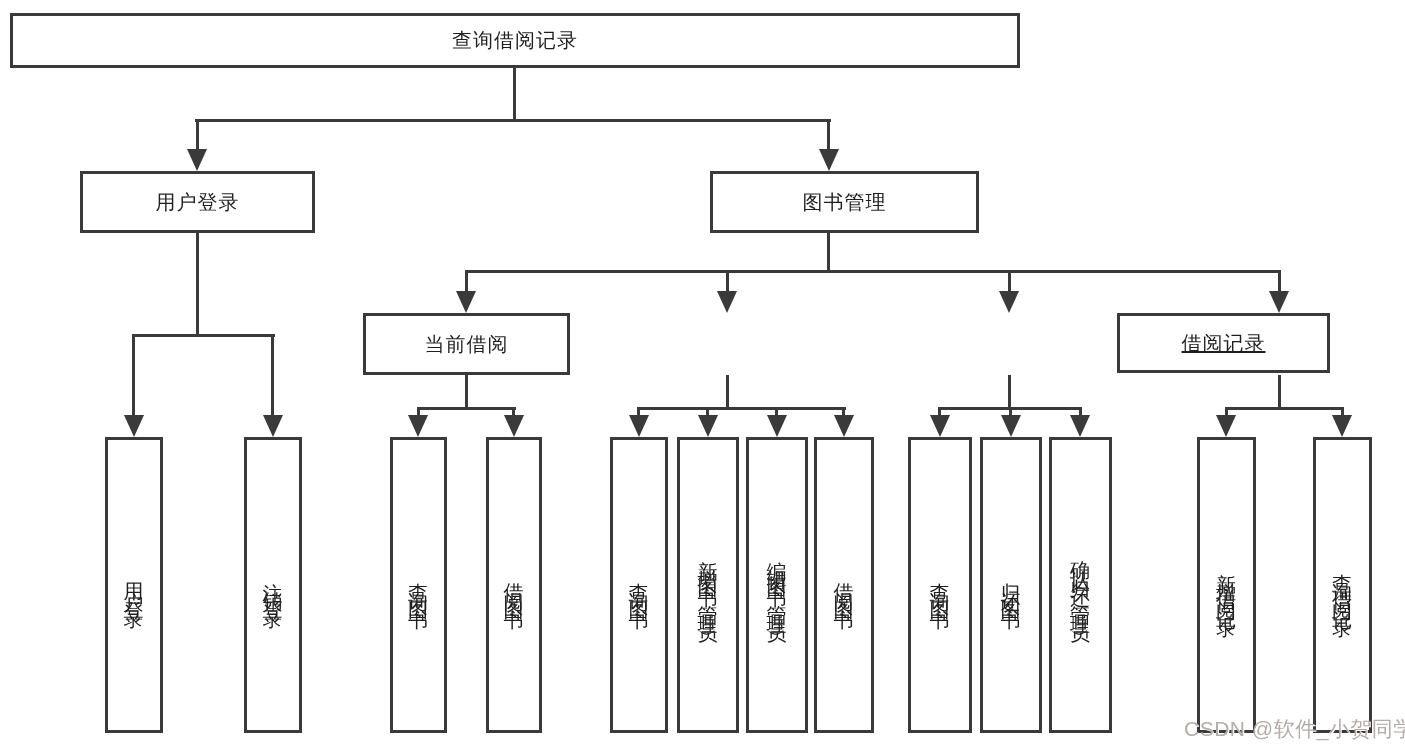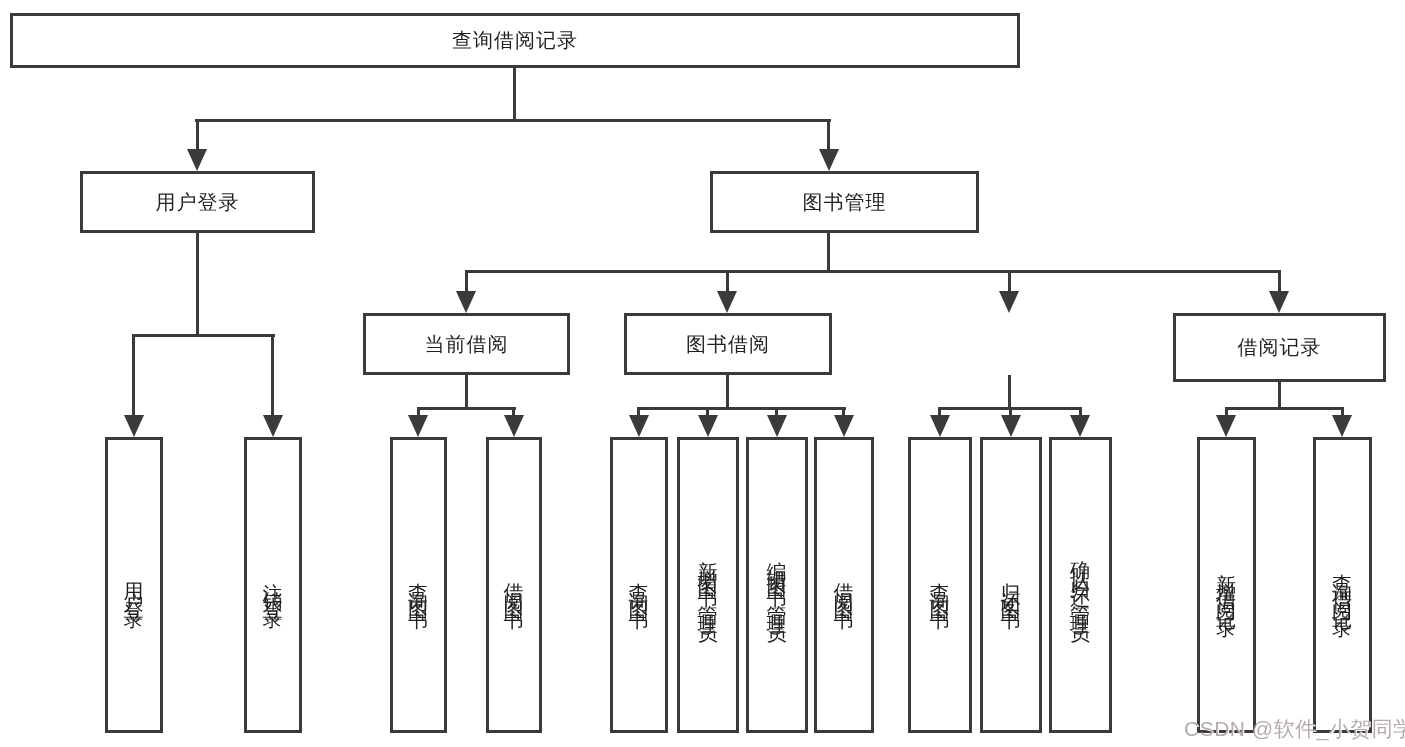--- a/index.html
+++ b/index.html
@@ -19,21 +19,21 @@
   .ln{position:absolute;background:#3a3a3a;}
   
   .ar{position:absolute;width:0;height:0;border-left:10px solid transparent;border-right:10px solid transparent;border-top:22px solid #3a3a3a;}
   
   .n-root{left:10px;top:13px;width:1010px;height:55px;}
   .n-userlogin{left:80px;top:171px;width:235px;height:62px;}
   .n-bookmgmt{left:710px;top:171px;width:269px;height:62px;}
   .n-newbook{left:363px;top:313px;width:207px;height:62px;}
   .n-borrow{left:624px;top:313px;width:208px;height:62px;}
   .n-current{left:902px;top:313px;width:215px;height:62px;}
-  .n-records{left:1173px;top:313px;width:213px;height:69px;}
+  .n-records{left:1117px;top:313px;width:213px;height:60px;text-decoration:underline;}
   .f1{left:105px;width:58px}.f2{left:244px;width:58px}
   .f3{left:390px;width:57px}.f4{left:486px;width:56px}
   .f5{left:610px;width:58px}.f6{left:677px;width:62px}.f7{left:746px;width:62px}.f8{left:814px;width:60px}
   .f9{left:908px;width:64px}.f10{left:980px;width:62px}.f11{left:1049px;width:63px}
   .f12{left:1197px;width:59px}.f13{left:1313px;width:59px}
   
   .c1{left:513px;top:68px;width:3px;height:54px}
   .c2{left:195px;top:119px;width:636px;height:3px}
   .c3{left:196px;top:119px;width:3px;height:33px}
   .c4{left:827px;top:119px;width:3px;height:33px}
@@ -145,23 +145,20 @@
   <div class="bx n-userlogin">
     <span>用户登录</span>
   </div>
   <div class="bx n-bookmgmt">
     <span>图书管理</span>
   </div>
 
   <div class="bx n-newbook">
     <span>当前借阅</span>
   </div>
-  <div class="bx n-borrow">
-    <span>图书借阅</span>
-  </div>
   <div class="bx n-records">
     <span>借阅记录</span>
   </div>
 
   <div class="bx leaf f1">
     <span class="vt">用户登录</span>
   </div>
   <div class="bx leaf f2">
     <span class="vt">注销登录</span>
   </div>

